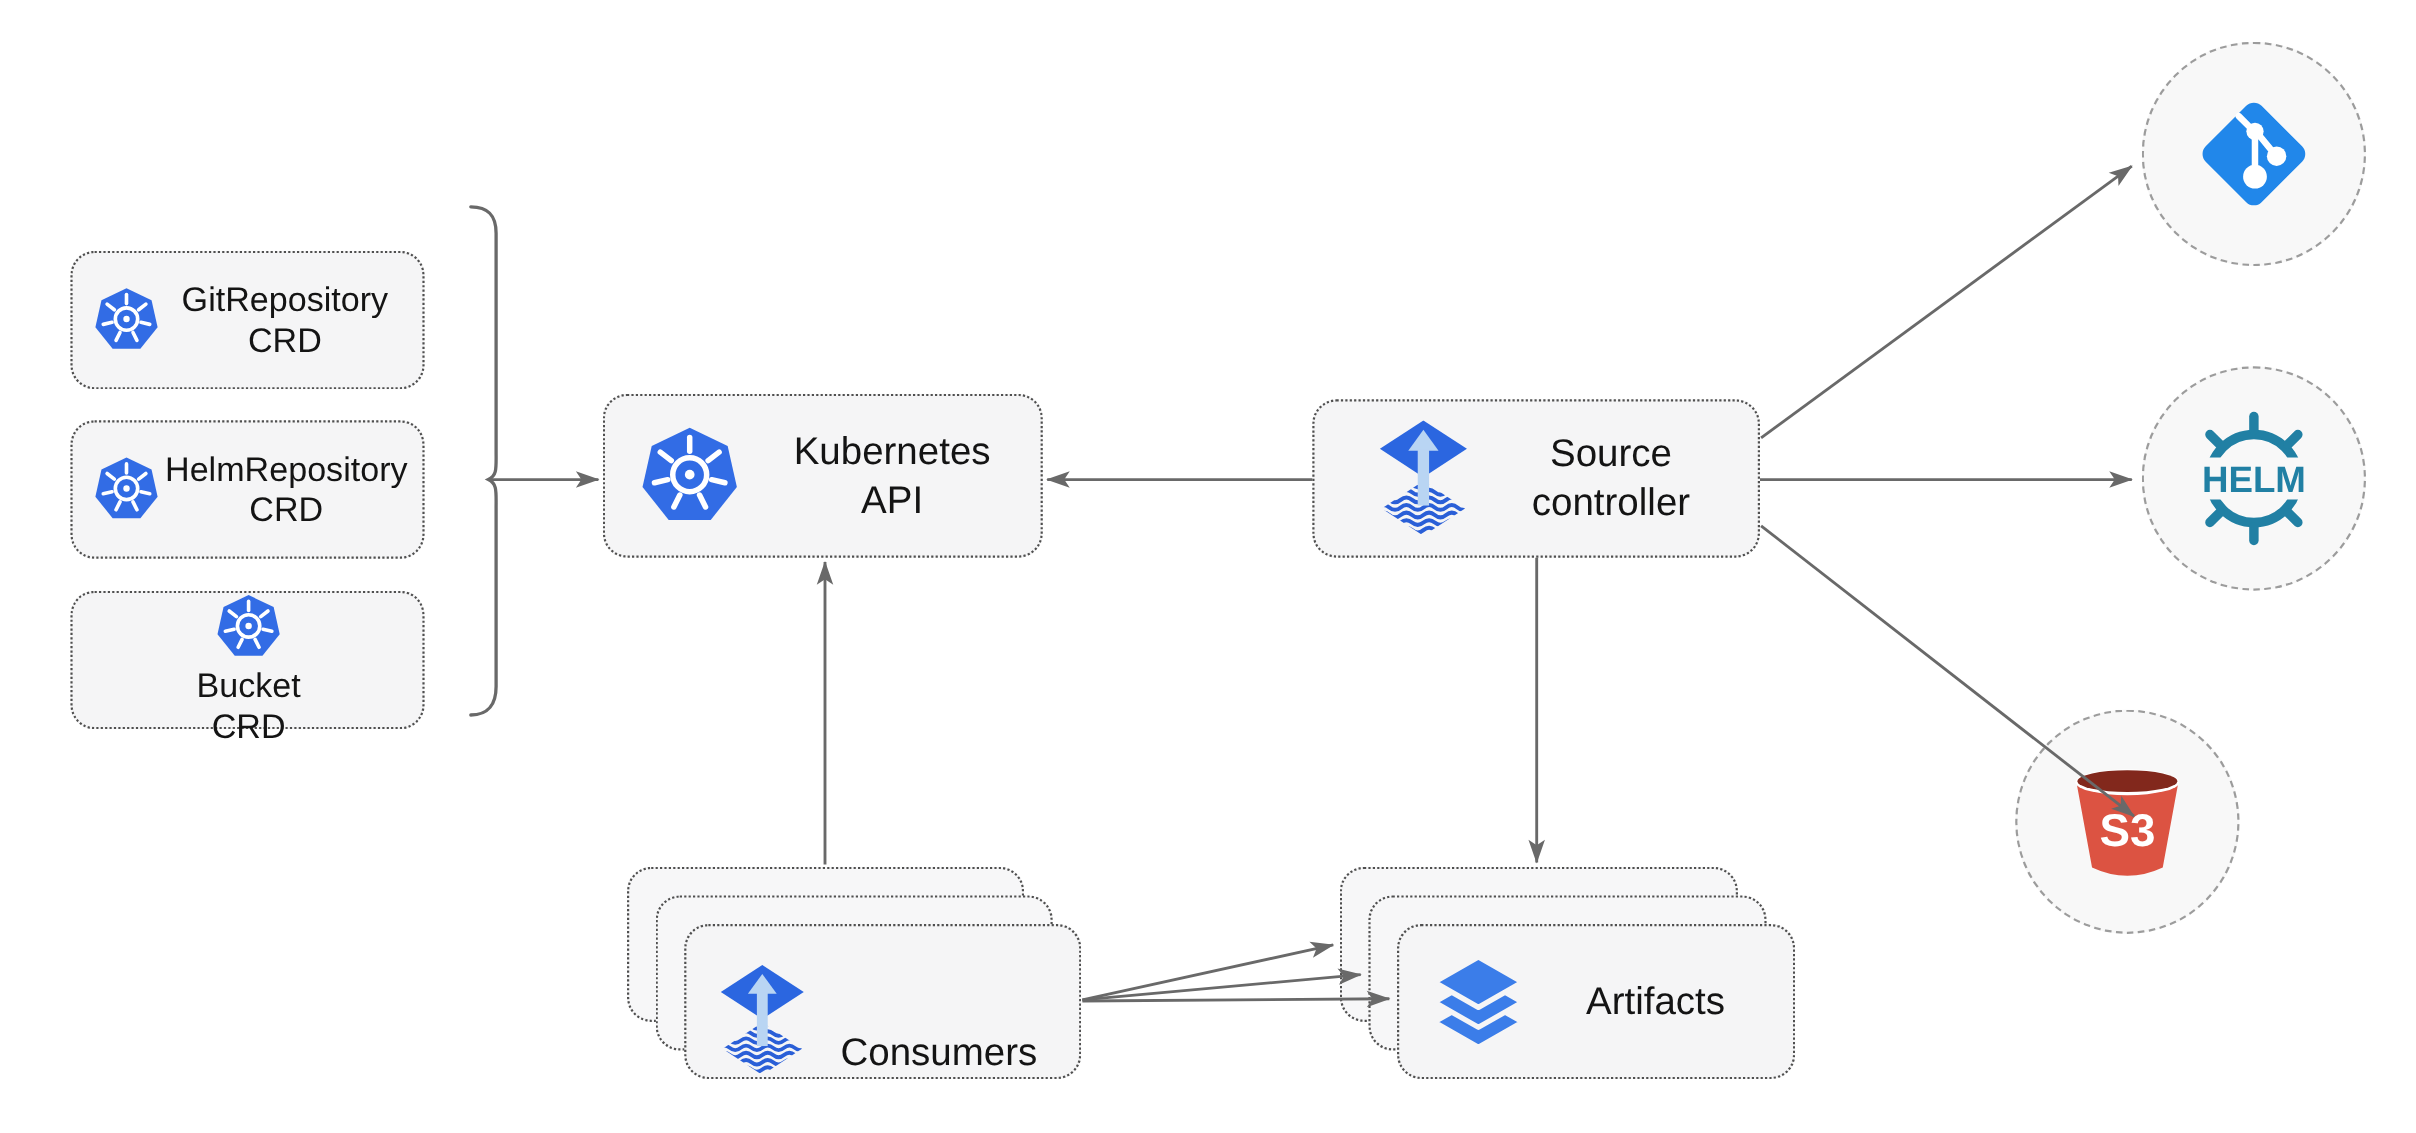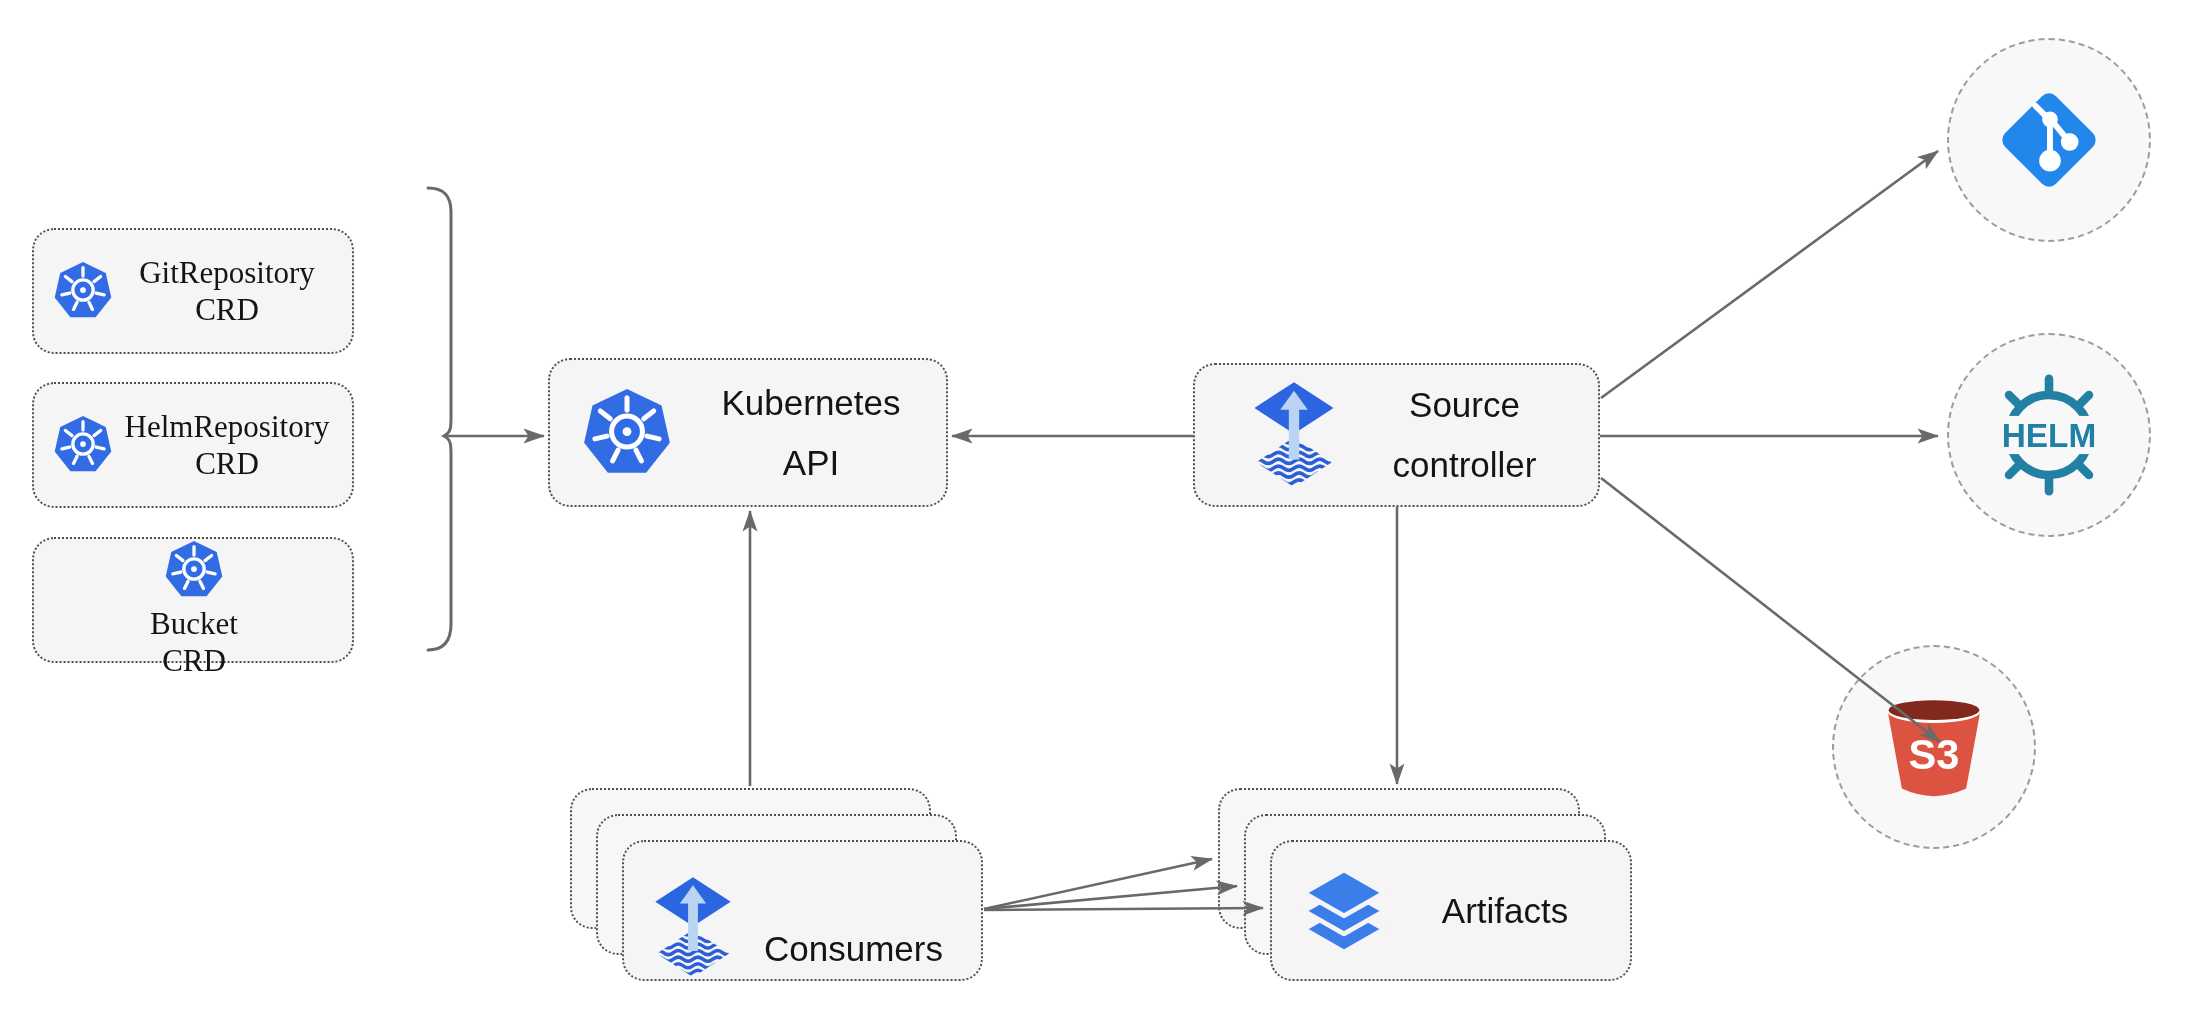--- a/index.html
+++ b/index.html
@@ -11,22 +11,22 @@
     position:absolute;box-sizing:border-box;background:#f5f5f6;
     border:2px dotted #4f4f4f;border-radius:22px;
     display:flex;align-items:center;z-index:10;
   }
   .ghost{
     position:absolute;box-sizing:border-box;background:#f7f7f8;
     border:2px dotted #4f4f4f;border-radius:22px;
   }
   .lbl{flex:1;text-align:center;font-weight:400;color:#141414;}
   .lbl-crd{font-size:31px;line-height:37px;}
-  .lbl-lg{font-size:35px;line-height:60px;}
-  .crd{left:32px;width:322px;height:126px;padding:0 16px 0 18px;gap:4px;font-family:Liberation Serif, serif;}
+  .lbl-lg{font-size:35px;line-height:44px;}
+  .crd{left:64px;width:322px;height:126px;padding:0 16px 0 18px;gap:4px;}
   #node-gitrepo-crd{top:228px;}
   #node-helmrepo-crd{top:382px;}
   #node-bucket-crd{top:537px;flex-direction:column;}
   #node-k8s-api{left:548px;top:358px;width:400px;height:149px;padding:0 18px 0 30px;gap:20px;}
   #node-source{left:1193px;top:363px;width:407px;height:144px;padding:0 16px 0 56px;gap:10px;justify-content:space-between;}
   #node-consumers{left:622px;top:840px;width:361px;height:141px;padding:0 16px 0 28px;gap:8px;align-items:flex-end;}
   #node-artifacts{left:1270px;top:840px;width:362px;height:141px;padding:0 36px 0 24px;gap:24px;}
   #ghost-consumers-back{left:570px;top:788px;width:361px;height:141px;z-index:5;}
   #ghost-consumers-mid{left:596px;top:814px;width:361px;height:141px;z-index:6;}
   #ghost-artifacts-back{left:1218px;top:788px;width:362px;height:141px;z-index:5;}

